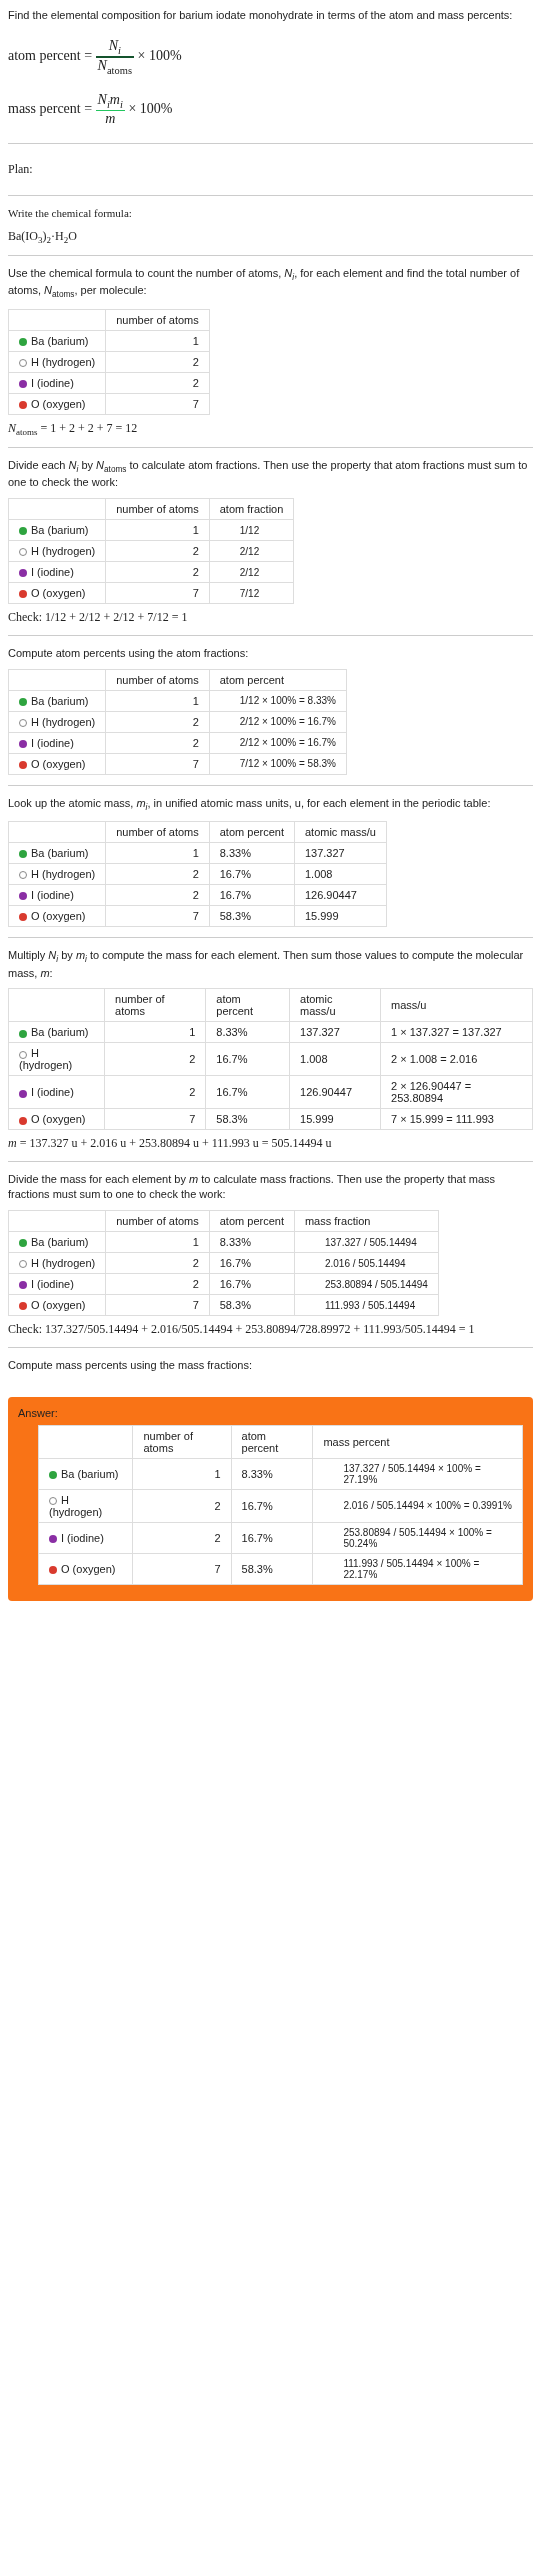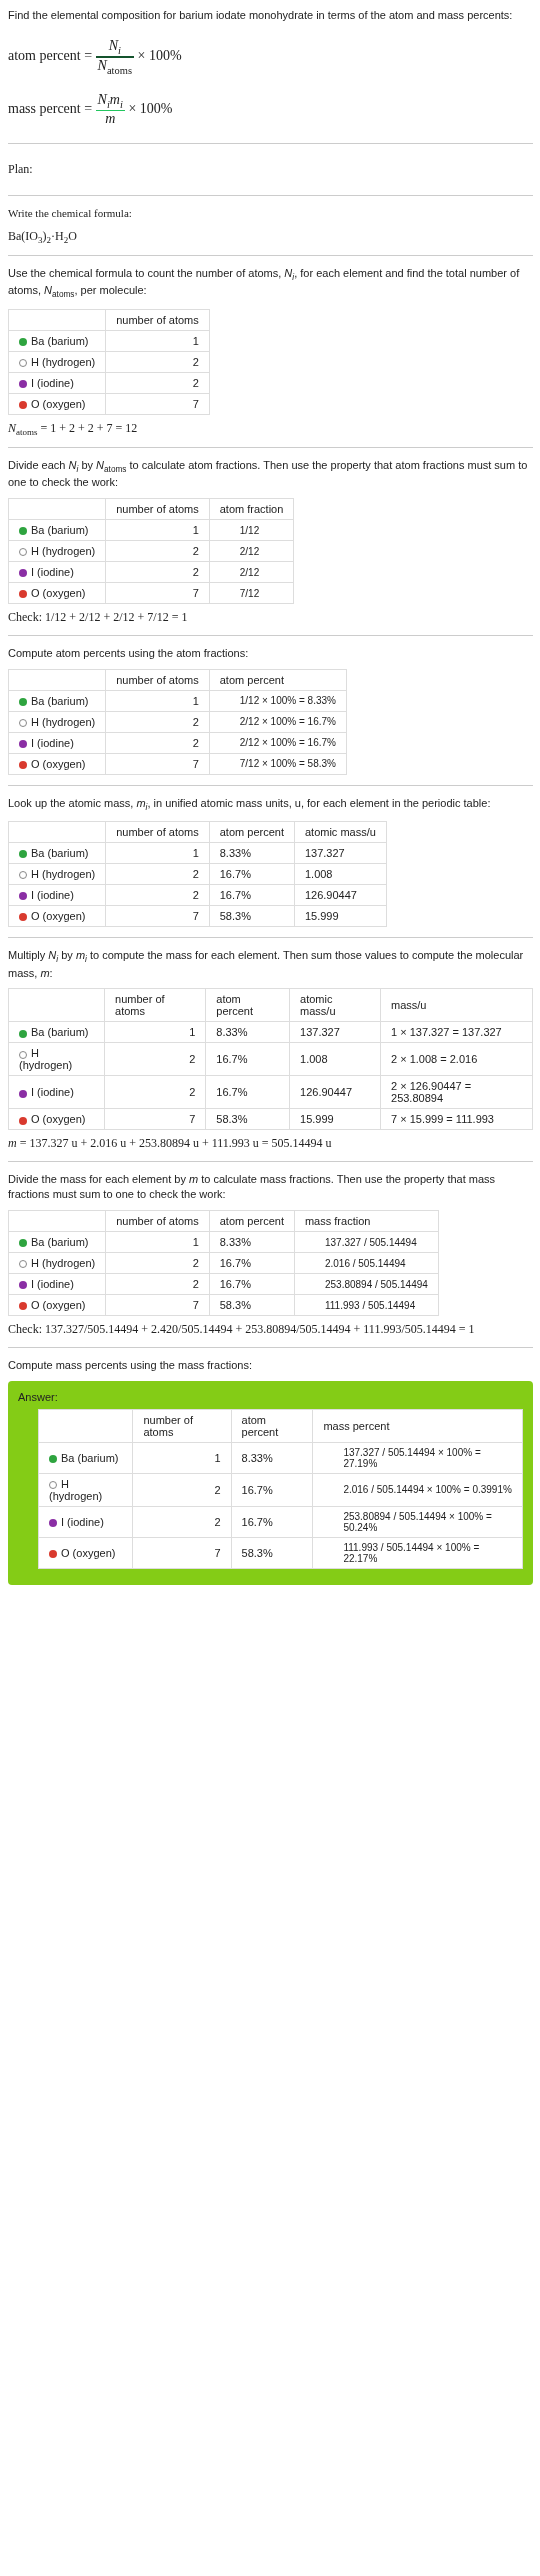--- a/index.html
+++ b/index.html
@@ -22,24 +22,24 @@
   table { border-collapse: collapse; margin: 6px 0; }
   th, td { border: 1px solid #ddd; padding: 4px 10px; text-align: left; font-size: 11px; }
   th { font-weight: normal; background: #fff; }
   td.num { text-align: right; }
   .dot { display: inline-block; width: 8px; height: 8px; border-radius: 50%; margin-right: 4px; vertical-align: middle; }
   .dot-ba { background: #2ea43f; }
   .dot-h  { background: #fff; border: 1px solid #888; box-sizing: border-box; }
   .dot-i  { background: #8a2ea4; }
   .dot-o  { background: #d93a2e; }
   .answer-box {
-    background: #84cc16;
+    background: #f97316;
     border-radius: 4px;
     padding: 10px;
-    margin-top: 8px;
+    margin-top: 24px;
   }
   .answer-box table { background: #fff; }
   .answer-box td, .answer-box th { background: #fff; }
   .frac-cell { font-size: 10px; line-height: 1.1; padding-left: 30px; }
   .expl { margin: 8px 0; font-size: 11px; line-height: 1.35; }
   sub { font-size: 0.75em; }
 </style>
 </head>
 <body>
 
@@ -276,21 +276,21 @@
       </tr>
   <tr>
         <td><span class="dot dot-o"></span>O (oxygen)</td>
         <td class="num">7</td>
         <td>58.3%</td>
         <td class="frac-cell">111.993 / 505.14494</td>
       </tr>
 </tbody>
   </table>
 
-<div class="serif">Check: 137.327/505.14494 + 2.420/505.14494 + 253.80894/505.14494 + 111.993/505.14494 = 1</div>
+<div class="serif">Check: 137.327/505.14494 + 2.016/505.14494 + 253.80894/728.89972 + 111.993/505.14494 = 1</div>
 
 <hr>
 
 <div class="expl">Compute mass percents using the mass fractions:</div>
 
 <div class="answer-box">
   <div style="margin-bottom:6px;">Answer:</div>
   <table style="margin-left:20px;">
     <tbody>
         <tr>

